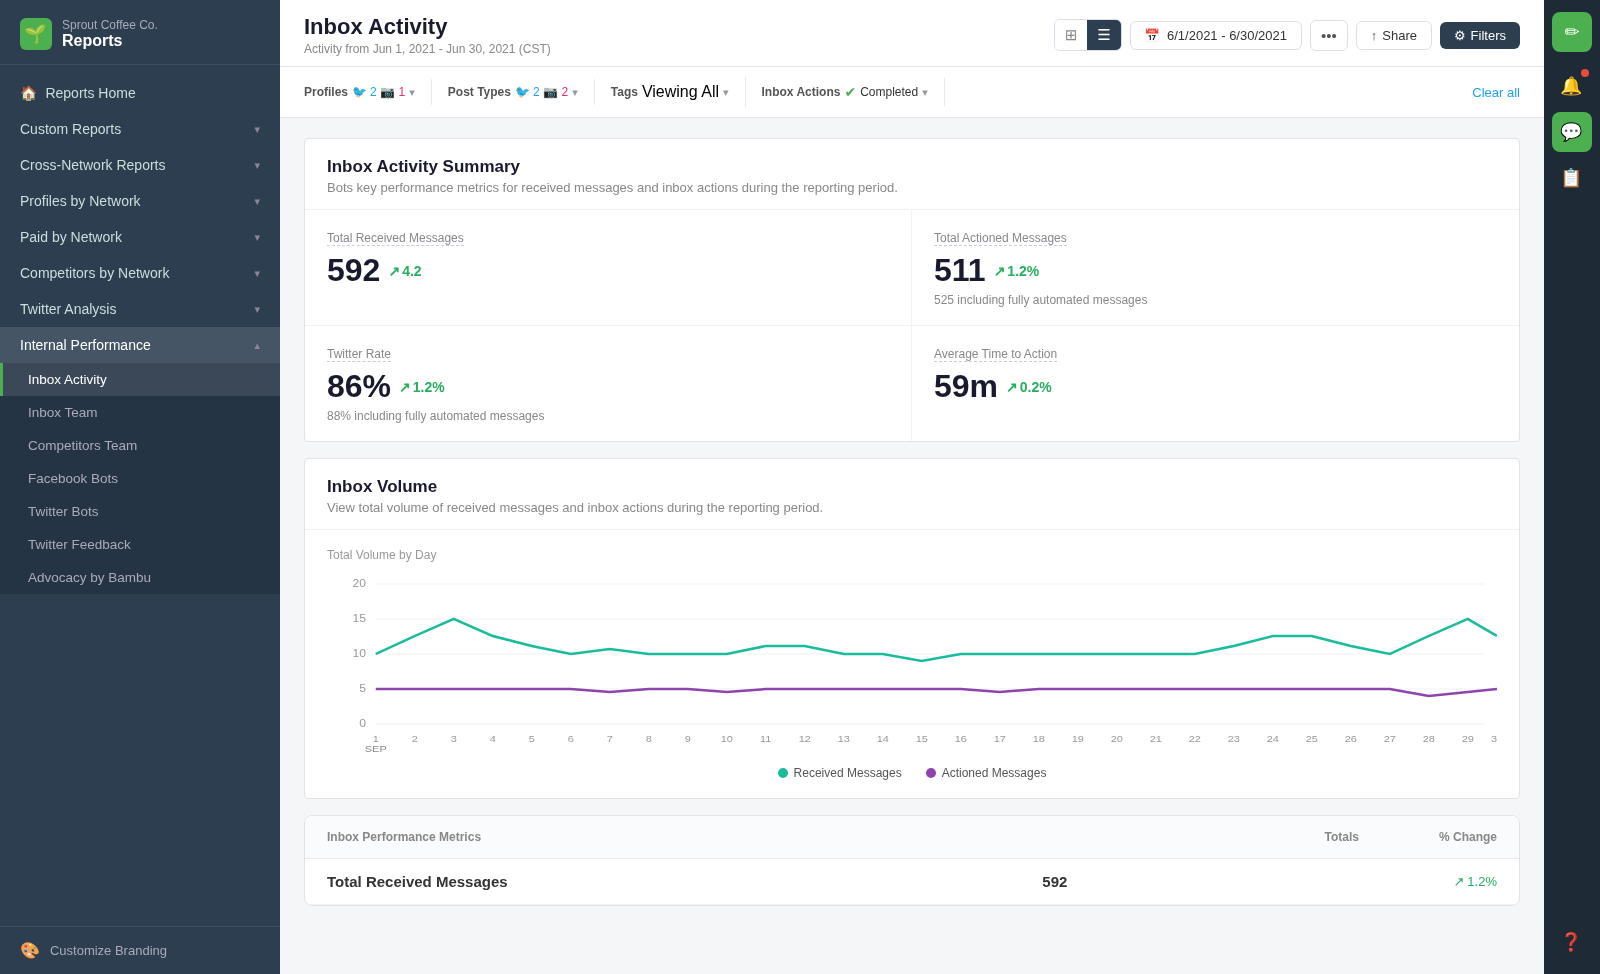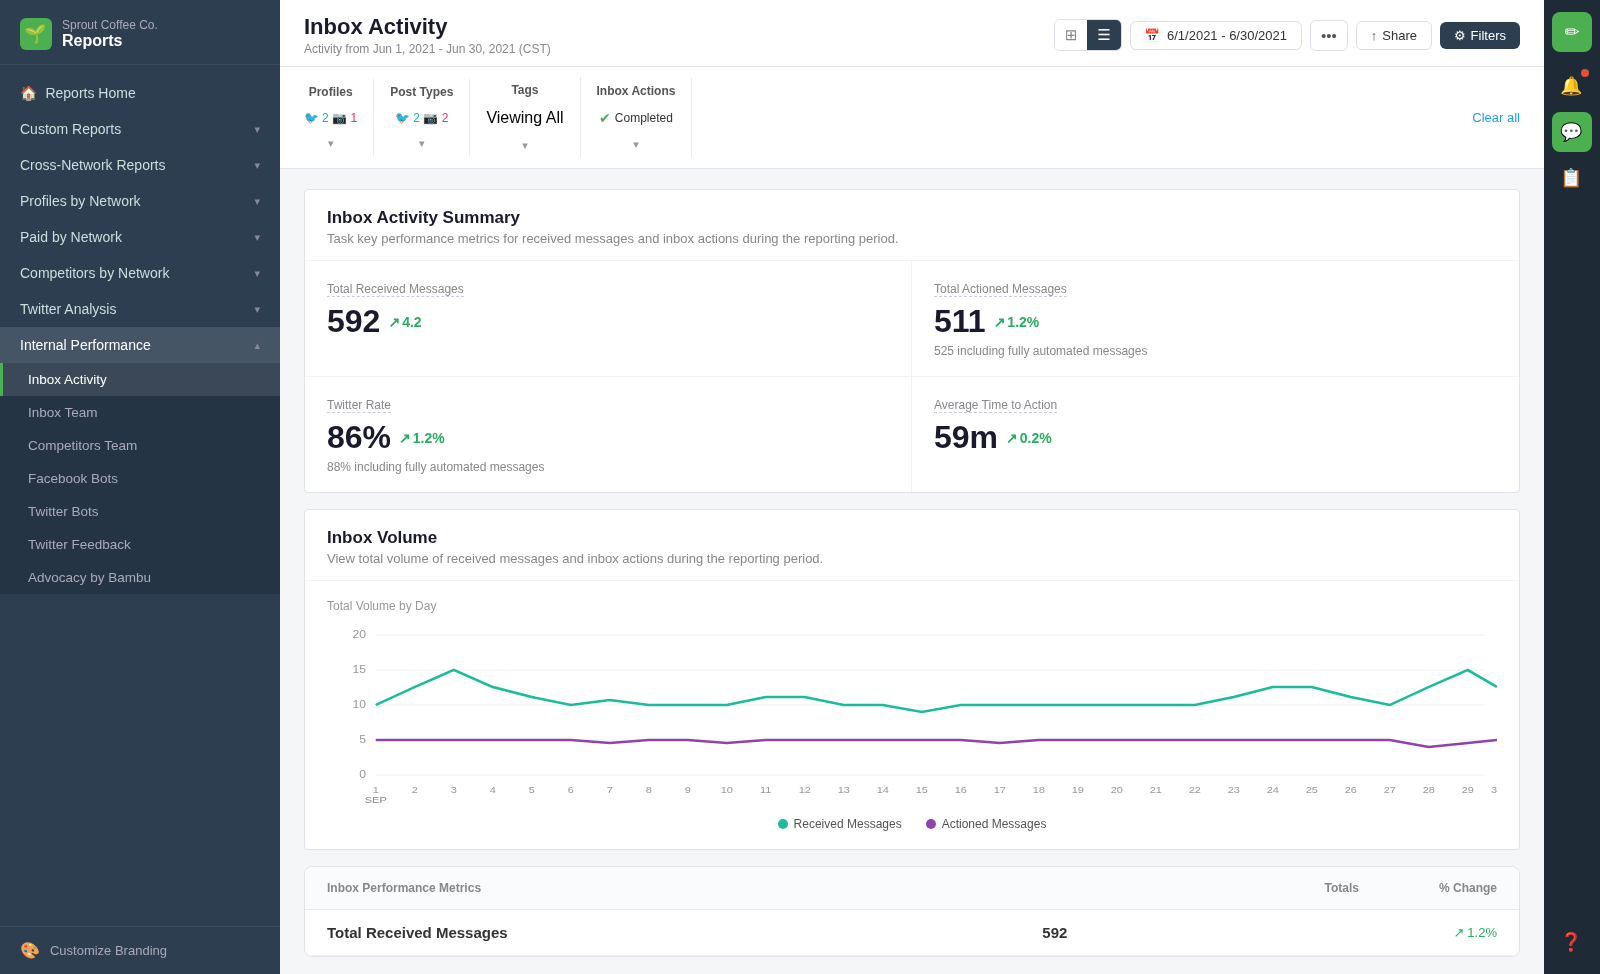--- a/index.html
+++ b/index.html
@@ -172,26 +172,25 @@
     
     .filter-bar {
       background: #fff;
       border-bottom: 1px solid #e0e3e8;
       padding: 10px 24px;
       display: flex;
       align-items: center;
       gap: 0;
     }
     .filter-group {
-      display: flex; align-items: center; gap: 12px;
+      display: flex; align-items: center; gap: 4px;
       padding: 6px 16px 6px 0;
       border-right: 1px solid #e8eaed;
       margin-right: 16px;
       cursor: pointer;
-      flex-direction: column;
     }
     .filter-group:last-child { border-right: none; }
     .filter-label { font-size: 12px; color: #555; font-weight: 600; }
     .filter-values { display: flex; align-items: center; gap: 4px; font-size: 12px; }
     .tw-badge {
       display: inline-flex; align-items: center; gap: 3px;
       color: #1da1f2; font-size: 12px;
     }
     .ig-badge {
       display: inline-flex; align-items: center; gap: 3px;
@@ -422,21 +421,21 @@
       <span class="filter-chevron">▾</span>
     </div>
     <span class="clear-all">Clear all</span>
   </div>
 
   <div class="content">
 
     <div class="card">
       <div class="card-header">
         <div class="card-title">Inbox Activity Summary</div>
-        <div class="card-subtitle">Task key performance metrics for received messages and inbox actions during the reporting period.</div>
+        <div class="card-subtitle">Bots key performance metrics for received messages and inbox actions during the reporting period.</div>
       </div>
       <div class="summary-grid">
 
         <div class="summary-cell">
           <div class="metric-label">Total Received Messages</div>
           <div class="metric-value">
             <span>592</span>
             <span class="metric-change">↗ <span>4.2</span></span>
           </div>
         </div>

